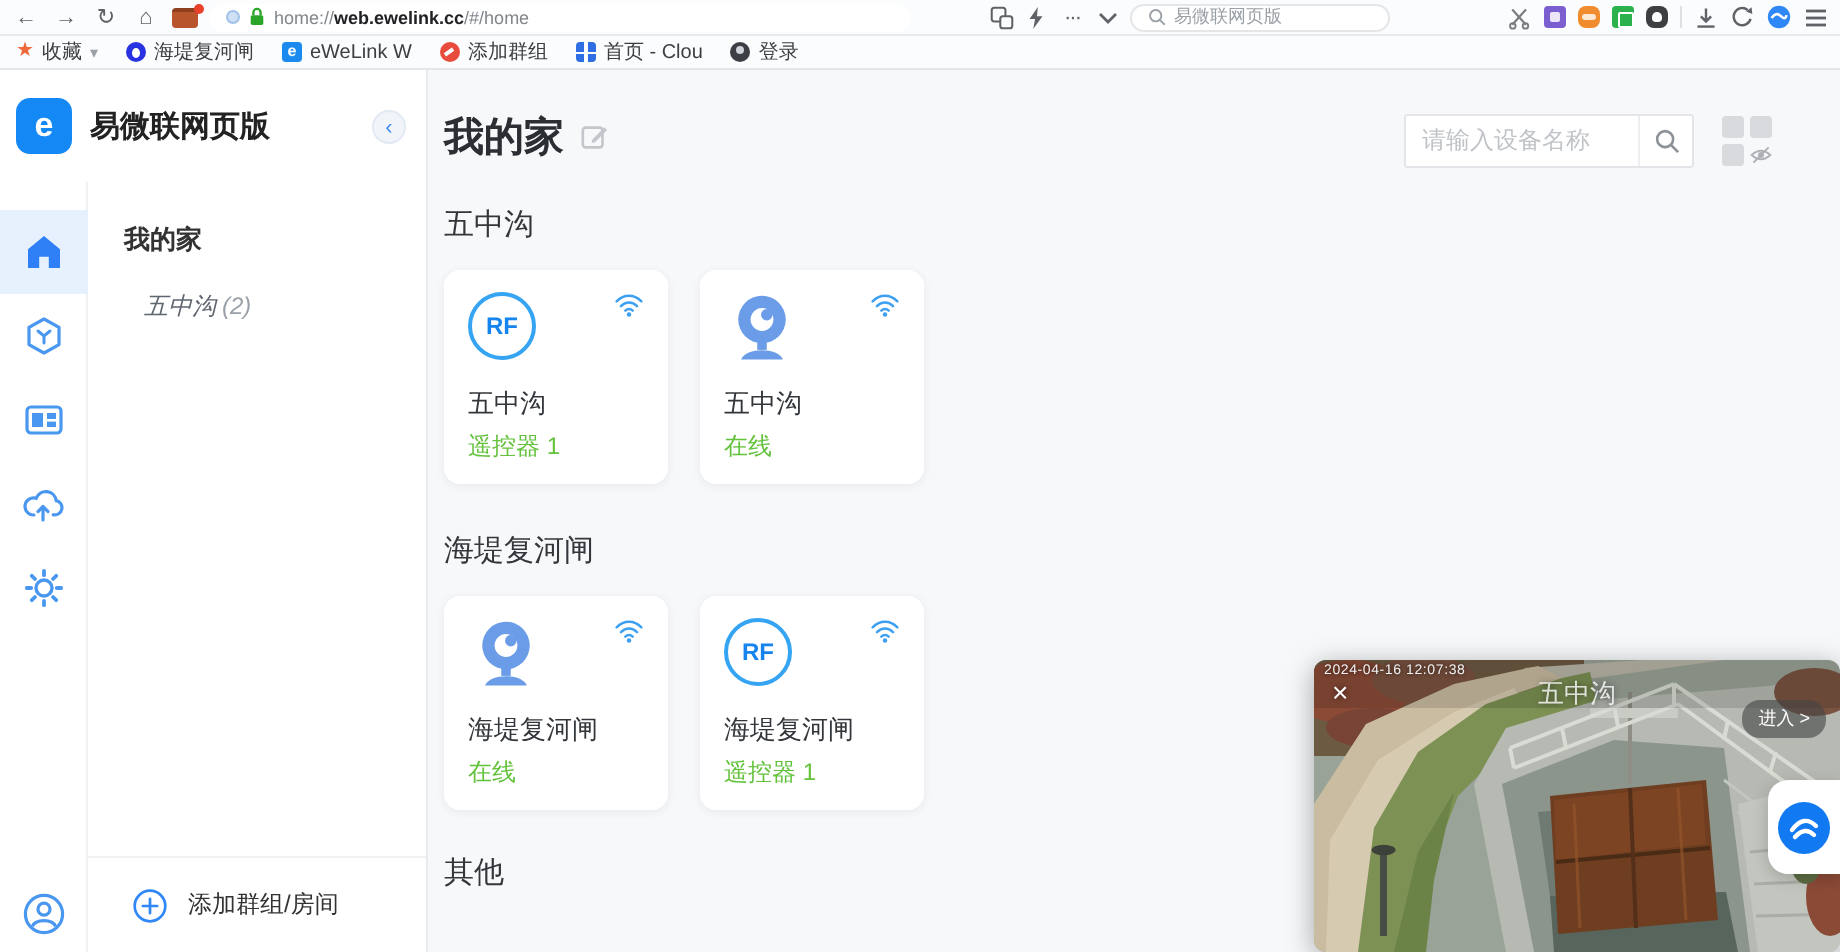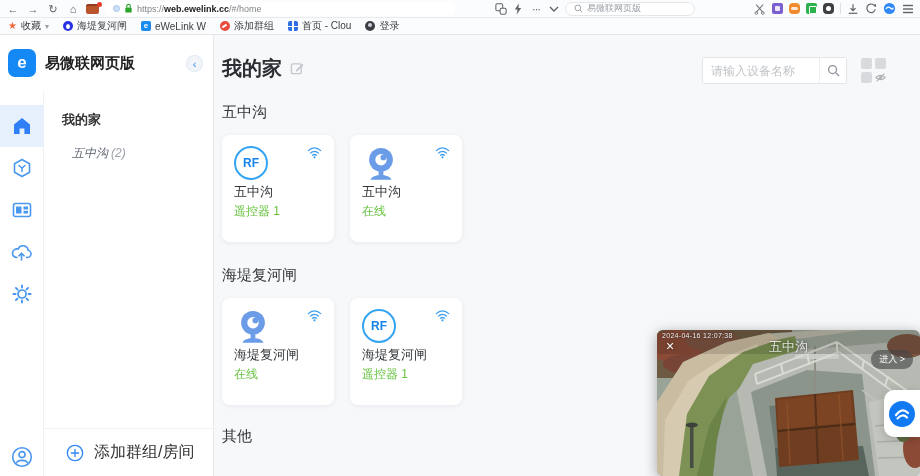--- a/index.html
+++ b/index.html
@@ -58,40 +58,40 @@
   .rail { width:44px; border-right:1px solid #f0f1f3; display:flex; flex-direction:column; align-items:center; position:relative; }
   .rail-item { width:44px; height:42px; display:flex; align-items:center; justify-content:center; cursor:pointer; }
   .rail-item.active { background:#e7f1fd; }
   .rail-profile { position:absolute; bottom:8px; left:0; width:44px; display:flex; justify-content:center; cursor:pointer; }
   .panel { flex:1; display:flex; flex-direction:column; position:relative; }
   .panel-top { flex:1; padding:20px 0 0 18px; }
   .panel-home { font-size:13px; font-weight:bold; color:#333; margin-bottom:16px; cursor:pointer; }
   .room-item { font-size:12px; color:#5f6670; margin-bottom:16px; padding-left:10px; cursor:pointer;font-style:italic; }
   .room-item .cnt { color:#9aa0a8; margin-left:3px; }
   .panel-bottom { height:48px; border-top:1px solid #f0f1f3; display:flex; align-items:center; padding-left:22px; gap:10px; cursor:pointer; }
-  .panel-bottom span.lbl { font-size:16px; color:#333; }
+  .panel-bottom span.lbl { font-size:12px; color:#333; }
 
   
   .main { flex:1; min-width:0; position:relative; background:#f7f8fa; padding:0 0 0 8px; }
   .main-header { display:flex; align-items:flex-start; justify-content:space-between; padding:20px 34px 0 0; }
   .page-title-row { display:flex; align-items:center; gap:8px; }
   .page-title { font-size:20px; font-weight:bold; color:#2b2f33; }
   .hdr-right { display:flex; align-items:flex-start; gap:14px; margin-top:2px; }
-  .search-box { display:flex; height:27px; background:#fff; border:1px solid #e3e5e8; border-radius:2px; overflow:hidden; }
+  .search-box { display:flex; height:27px; background:#fff; border:1px solid #e3e5e8; border-radius:2px; overflow:hidden;font-family:Liberation Serif, serif; }
   .search-box input { border:0; outline:none; width:116px; padding:0 8px; font-size:12px; color:#333; font-family:inherit; }
   .search-box input::placeholder { color:#c0c4c8; }
   .search-btn { width:27px; display:flex; align-items:center; justify-content:center; border-left:1px solid #eceef0; cursor:pointer; background:#fff; }
   .view-toggles { display:grid; grid-template-columns:11px 11px; grid-template-rows:11px 11px; gap:3px; margin-top:1px; }
   .vt-sq { background:#d8dadd; border-radius:2px; cursor:pointer; }
   .vt-eye { display:flex; align-items:center; justify-content:center; cursor:pointer; }
 
   .section-h { font-size:15px; color:#33373b; margin:18px 0 0 0; }
   .sec1 .section-h { margin-top:19px; }
   .cards { display:flex; gap:16px; margin-top:13px; }
-  .card { width:112px; height:107px; background:#fff; border-radius:8px; box-shadow:0 1px 5px rgba(30,40,60,.07); padding:11px 12px 22px 12px; display:flex; flex-direction:column; cursor:pointer; }
+  .card { width:112px; height:107px; background:#fff; border-radius:8px; box-shadow:0 1px 5px rgba(30,40,60,.07); padding:11px 12px 10px 12px; display:flex; flex-direction:column; cursor:pointer; }
   .card-top { display:flex; justify-content:space-between; align-items:flex-start; height:40px; }
   .rf-badge { width:34px; height:34px; border-radius:50%; border:2px solid #35a4f2; color:#1584ee; font-size:12px; font-weight:bold; display:flex; align-items:center; justify-content:center; }
   .dev-name { font-size:13px; color:#33373b; margin-top:auto; white-space:nowrap; overflow:hidden; }
   .dev-status { font-size:12px; color:#64c23c; margin-top:4px; }
   .sec2 { margin-top:24px; }
   .sec3 { margin-top:22px; }
 
   
   .video { position:absolute; left:657px; top:330px; width:263px; height:146px; border-radius:6px; overflow:hidden; box-shadow:0 3px 14px rgba(0,0,0,.35); }
   .video svg.scene { position:absolute; left:0; top:0; width:100%; height:100%; }
@@ -117,21 +117,21 @@
     <div class="tb-btn">⌂</div>
     <div class="briefcase">
         <div class="badge"></div>
       </div>
     <div class="urlbar">
       <div class="url-dot"></div>
       <svg width="9" height="11" viewBox="0 0 10 12">
           <rect x="1.5" y="5" width="7" height="5.5" rx="1" fill="#2aa52a"></rect>
           <path d="M3 5 V3.5 a2 2 0 0 1 4 0 V5" stroke="#2aa52a" stroke-width="1.3" fill="none"></path>
         </svg>
-      <div class="url-text"><span>https://</span><b>web.ewelink.cc</b><span>/#/home</span></div>
+      <div class="url-text"><span>home://</span><b>web.ewelink.cc</b><span>/#/home</span></div>
     </div>
     <div style="flex:0 0 28px"></div>
     <svg width="12" height="12" viewBox="0 0 14 14">
         <rect x="1" y="1" width="8" height="8" rx="1.5" fill="none" stroke="#5f6368" stroke-width="1.2"></rect>
         <rect x="6" y="6" width="7" height="7" rx="1.5" fill="#fbfcfd" stroke="#5f6368" stroke-width="1.2"></rect>
       </svg>
     <svg width="10" height="12" viewBox="0 0 10 13">
         <polygon points="6,0.5 1.5,7 4.5,7 3.5,12.5 8.5,5.5 5.5,5.5" fill="#5f6368"></polygon>
       </svg>
     <div class="tb-btn" style="letter-spacing:-1px">···</div>

